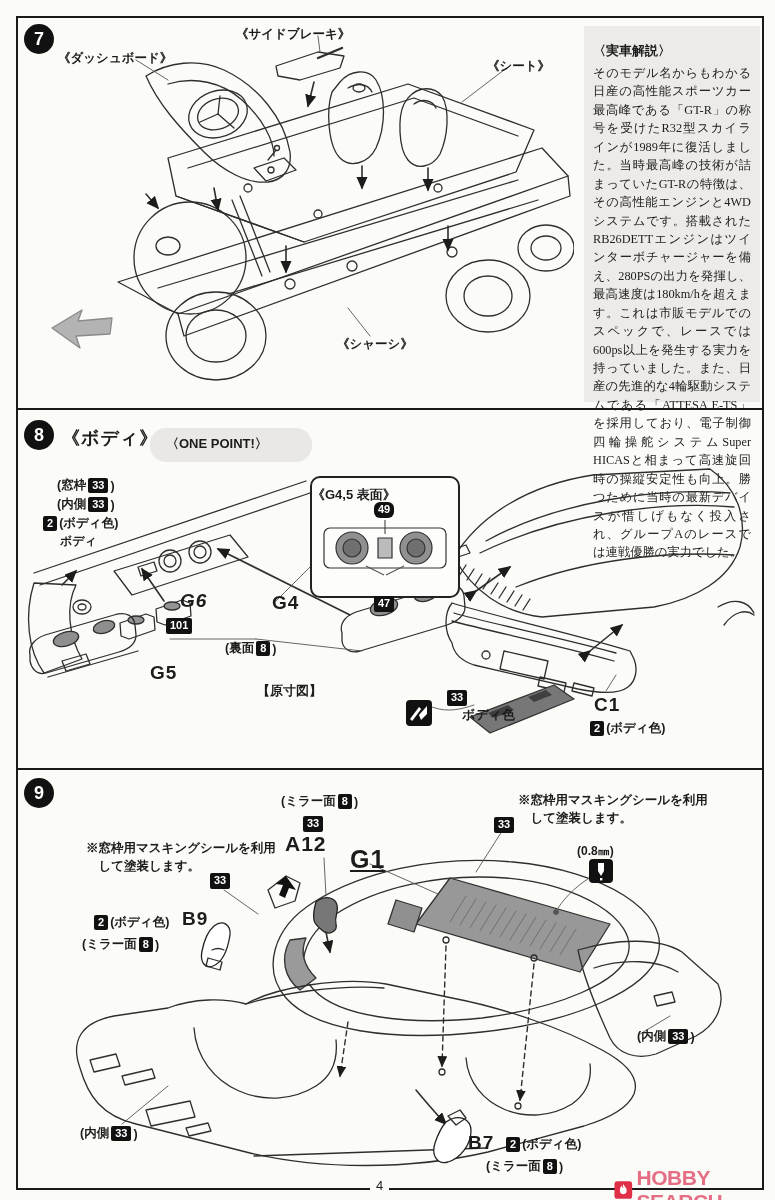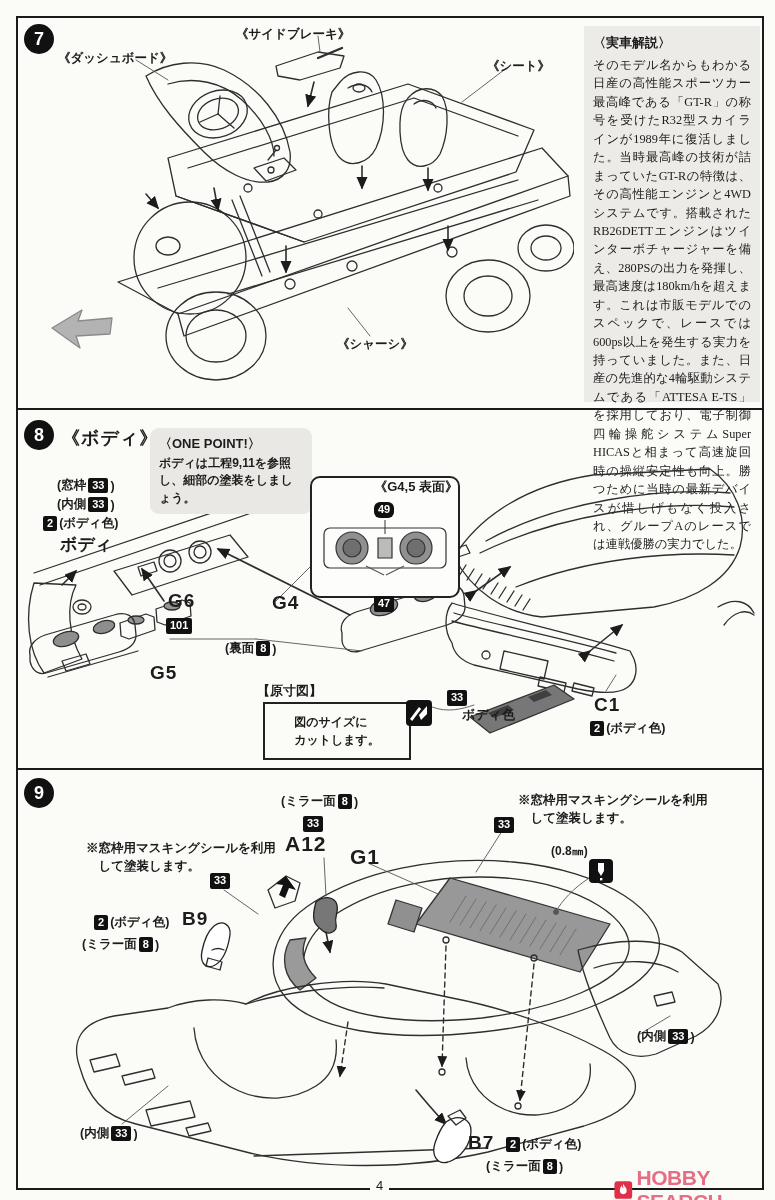--- a/index.html
+++ b/index.html
@@ -10,30 +10,30 @@
            font-weight:bold;font-size:18px;line-height:30px;text-align:center;}
   .steptitle{position:absolute;font-weight:bold;font-size:18px;letter-spacing:1px;}
   .lbl{position:absolute;font-size:12.5px;font-weight:bold;white-space:nowrap;display:flex;align-items:center;gap:2px;}
   .part{position:absolute;font-size:19px;font-weight:bold;letter-spacing:1px;white-space:nowrap;}
   .badge{display:inline-block;background:#111;color:#fff;font-weight:bold;font-size:11px;
          padding:1px 4px;border-radius:2px;line-height:1.25;}
   .badge.abs{position:absolute;}
   .note{position:absolute;font-size:12.5px;font-weight:bold;line-height:1.45;
         padding-left:1em;text-indent:-1em;}
   .commentary{position:absolute;left:584px;top:26px;width:176px;height:376px;background:#ecebe7;
-              padding:8px 9px;box-sizing:border-box;font-family:"Liberation Serif", serif;}
+              padding:16px 9px;box-sizing:border-box;font-family:"Liberation Serif", serif;}
   .commentary .ctitle{font-size:13px;font-weight:bold;margin-bottom:4px;}
   .commentary .cbody{font-size:12.3px;line-height:1.5;text-align:justify;}
-  .onepoint{position:absolute;left:150px;top:428px;width:162px;background:#e9e8e4;border-radius:9px;
-            padding:7px 9px;box-sizing:border-box;}
+  .onepoint{position:absolute;left:150px;top:428px;width:162px;background:#e9e8e4;border-radius:16px;
+            padding:7px 16px;box-sizing:border-box;}
   .onepoint .optitle{font-size:13px;font-weight:bold;margin-bottom:2px;}
   .onepoint .opbody{font-size:12px;font-weight:bold;line-height:1.45;}
   .panelbox{position:absolute;left:310px;top:476px;width:150px;height:122px;border:2px solid #222;
             border-radius:10px;background:#fdfdfb;box-sizing:border-box;}
-  .panelbox .ptitle{text-align:right;font-size:13px;font-weight:bold;margin-top:0;}
+  .panelbox .ptitle{text-align:left;font-size:13px;font-weight:bold;margin-top:8px;}
   .cutbox{position:absolute;left:263px;top:702px;width:148px;height:58px;border:2px solid #222;
           box-sizing:border-box;display:flex;align-items:center;justify-content:center;}
   .cutbox .inner{font-size:12px;font-weight:bold;text-align:left;line-height:1.5;}
   .iconblk{position:absolute;background:#111;border-radius:4px;}
   .pageno{position:absolute;left:370px;top:1178px;font-size:13px;background:#fbfbf8;padding:0 6px;z-index:5;}
   .logo{position:absolute;left:614px;top:1166px;display:flex;align-items:center;gap:4px;z-index:6;}
   .logo .brand{font-size:21px;font-weight:bold;color:#e56e85;letter-spacing:-0.5px;}
   svg{position:absolute;}
   svg path,svg line,svg ellipse,svg circle,svg rect{vector-effect:non-scaling-stroke;}
 </style>
@@ -209,75 +209,68 @@
         <path d="M510,242 l18,-7 6,5 -18,7 z" fill="#3f3f3f" stroke="none"></path>
       </g>
     </g>
   </svg>
 
   <div class="stepnum" style="left:24px;top:420px;">8</div>
   <div class="steptitle" style="left:62px;top:426px;">《ボディ》</div>
 
   <div class="onepoint">
     <div class="optitle">〈ONE POINT!〉</div>
-    <div class="opbody">ボディは工程9,11を参照し、細部の塗装をしましょう。</div>
   </div>
 
   <div class="lbl" style="left:57px;top:477px;">
     <span>(窓枠</span>
     <span class="badge">33</span>
     <span>)</span>
   </div>
   <div class="lbl" style="left:57px;top:496px;">
     <span>(内側</span>
     <span class="badge">33</span>
     <span>)</span>
   </div>
   <div class="lbl" style="left:43px;top:515px;">
     <span class="badge">2</span>
     <span>(ボディ色)</span>
   </div>
-  <div class="lbl" style="left:60px;top:533px;font-size:17px;">ボディ</div>
+  <div class="lbl" style="left:60px;top:533px;font-size:12px;">ボディ</div>
 
   <div class="panelbox">
     <div class="ptitle">《G4,5 表面》</div>
     <div class="badge abs" style="left:62px;top:24px;border-radius:6px;">49</div>
     <svg style="left:10px;top:42px;" width="128" height="56" viewBox="0 0 128 56">
       <g stroke="#333" stroke-width="1.2" fill="none">
         <line x1="63" y1="0" x2="63" y2="14" stroke="#555"></line>
         <rect x="2" y="8" width="122" height="40" rx="6"></rect>
         <circle cx="30" cy="28" r="16" fill="#909090"></circle>
         <circle cx="30" cy="28" r="9" fill="#6f6f6f"></circle>
         <circle cx="94" cy="28" r="16" fill="#909090"></circle>
         <circle cx="94" cy="28" r="9" fill="#6f6f6f"></circle>
         <rect x="56" y="18" width="14" height="20" fill="#bbb"></rect>
         <line x1="44" y1="46" x2="62" y2="55" stroke="#555"></line>
         <line x1="82" y1="46" x2="64" y2="55" stroke="#555"></line>
       </g>
     </svg>
     <div class="badge abs" style="left:62px;top:98px;margin-top:20px;">47</div>
   </div>
 
-  <div class="part" style="left:168px;top:590px;">G6</div>
+  <div class="part" style="left:180px;top:590px;font-style:italic;">G6</div>
   <div class="badge abs" style="left:166px;top:618px;">101</div>
   <div class="part" style="left:272px;top:592px;">G4</div>
   <div class="lbl" style="left:225px;top:640px;">
     <span>(裏面</span>
     <span class="badge">8</span>
     <span>)</span>
   </div>
   <div class="part" style="left:150px;top:662px;">G5</div>
 
   <div class="lbl" style="left:257px;top:682px;font-size:13px;">【原寸図】</div>
-  <div class="cutbox">
-    <div class="inner">
-      <div>図のサイズに</div>
-      <div>カットします。</div>
-    </div>
-  </div>
 
   <div class="iconblk" style="left:406px;top:700px;width:26px;height:26px;">
     <svg width="26" height="26" viewBox="0 0 26 26" style="left:0;top:0;">
       <path d="M4,19 l9,-12 2.2,2 -9,12 z" fill="#fff"></path>
       <path d="M13,15 l8,-9 v8 l-6,6 z" fill="#fff"></path>
     </svg>
   </div>
   <div class="badge abs" style="left:447px;top:690px;">33</div>
   <div class="lbl" style="left:462px;top:706px;font-size:13px;">ボディ色</div>
 
@@ -362,25 +355,25 @@
 
   <div class="stepnum" style="left:24px;top:778px;">9</div>
 
   <div class="lbl" style="left:281px;top:793px;">
     <span>(ミラー面</span>
     <span class="badge">8</span>
     <span>)</span>
   </div>
   <div class="badge abs" style="left:303px;top:816px;">33</div>
   <div class="part" style="left:285px;top:832px;font-size:21px;">A12</div>
-  <div class="part" style="left:350px;top:845px;font-size:21px;">G1</div>
+  <div class="part" style="left:350px;top:845px;font-size:25px;text-decoration:underline;">G1</div>
 
   <div class="badge abs" style="left:494px;top:817px;">33</div>
   <div class="note" style="left:518px;top:791px;width:186px;">※窓枠用マスキングシールを利用して塗装します。</div>
-  <div class="lbl" style="left:551px;top:843px;font-size:12px;">(0.8㎜)</div>
+  <div class="lbl" style="left:577px;top:843px;font-size:12px;">(0.8㎜)</div>
   <div class="iconblk" style="left:589px;top:859px;width:24px;height:24px;">
     <svg width="24" height="24" viewBox="0 0 24 24" style="left:0;top:0;">
       <rect x="9" y="4" width="6" height="8" fill="#fff"></rect>
       <path d="M9,12 h6 l-3,5 z" fill="#fff"></path>
       <rect x="11" y="19" width="2.4" height="2.4" fill="#fff"></rect>
     </svg>
   </div>
 
   <div class="note" style="left:86px;top:839px;width:186px;">※窓枠用マスキングシールを利用して塗装します。</div>
   <div class="badge abs" style="left:210px;top:873px;">33</div>

